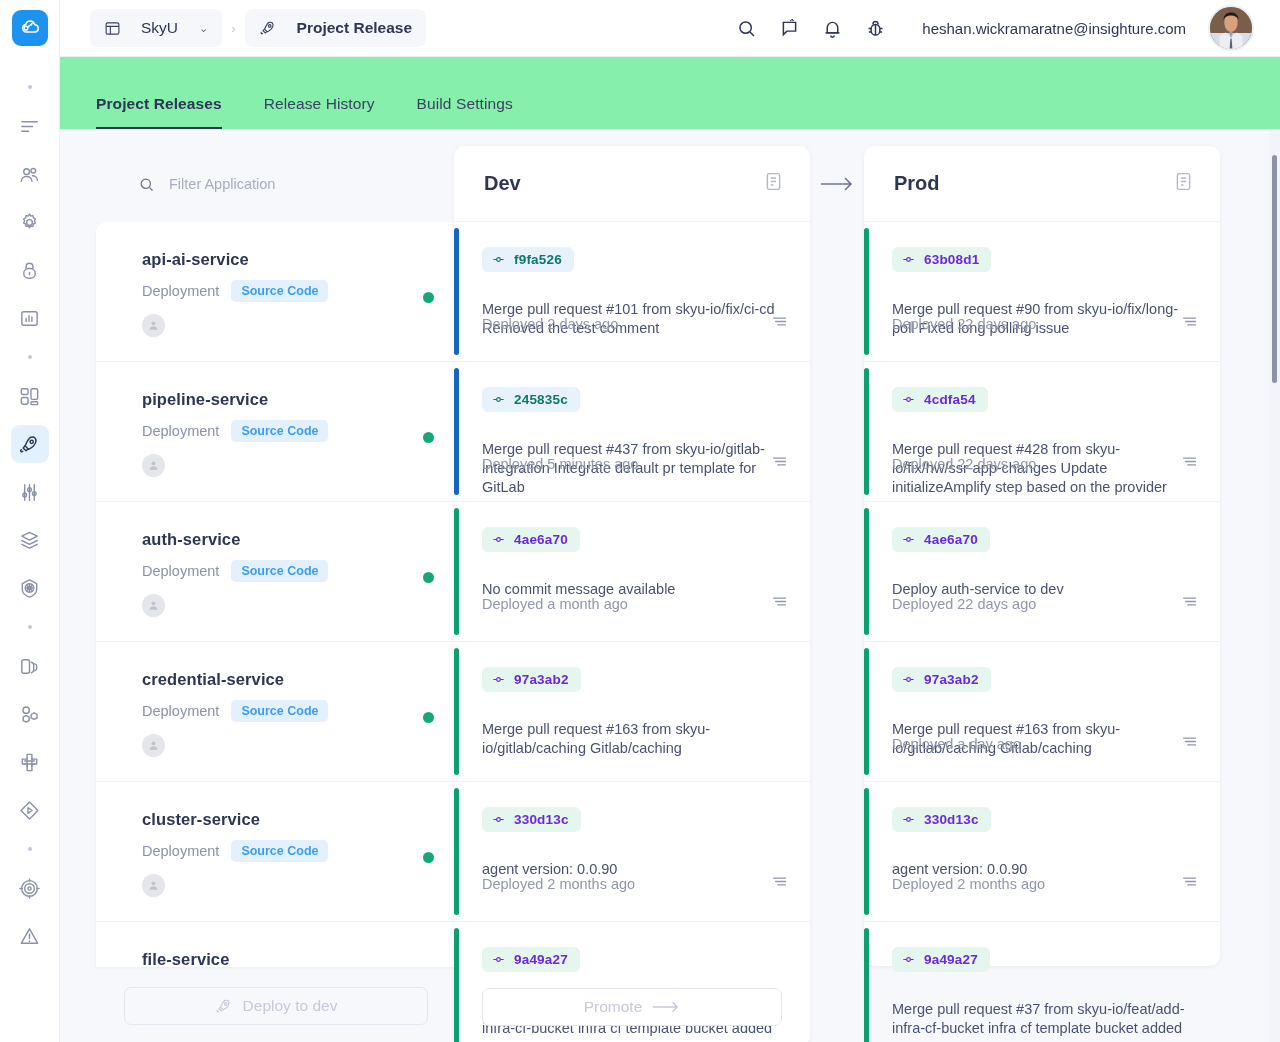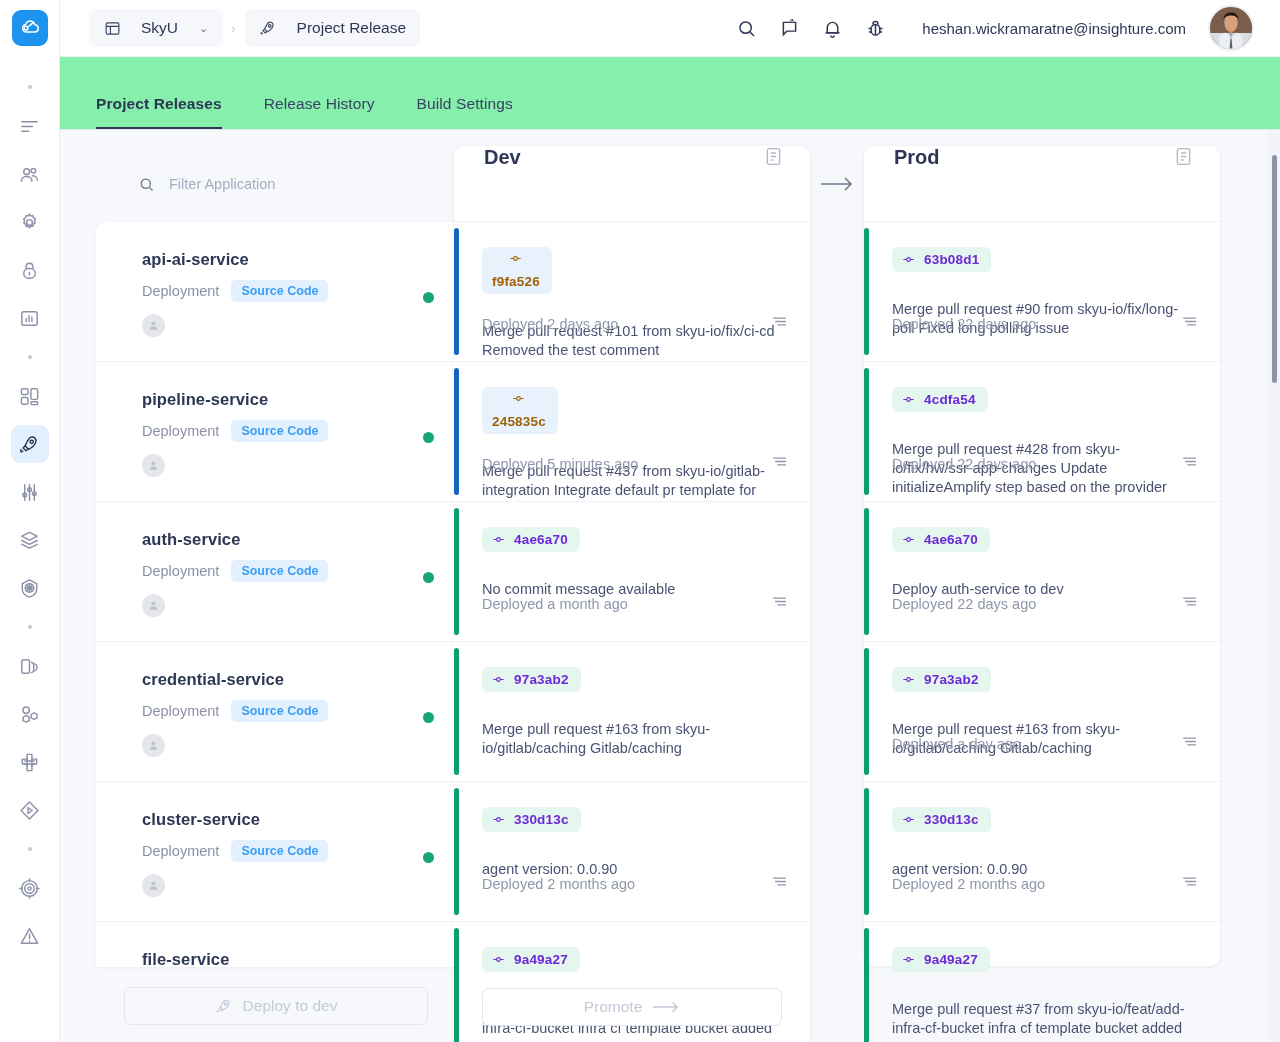--- a/index.html
+++ b/index.html
@@ -40,21 +40,21 @@
     position: absolute; left: 60px; top: 0; width: 1220px; height: 57px;
     background: #fff; border-bottom: 1px solid #eceef5;
     display: flex; align-items: center;
   }
   .crumb-chip {
     display: flex; align-items: center; gap: 20px; height: 38px;
     padding: 0 14px; border-radius: 8px; background: #f6f7fb;
     color: #2d3655; font-size: 15.5px; margin-left: 30px;
   }
   .crumb-sep { color: #c3c8d8; margin: 0 9px; font-size: 13px; }
-  .crumb-chip.second { margin-left: 0; }
+  .crumb-chip.second { margin-left: 0; font-weight: bold; }
   .crumb-chip .chev { color: #6b7288; font-size: 11px; margin-left: 1px; }
   .hdr-right {
     margin-left: auto; display: flex; align-items: center; gap: 22px;
     padding-right: 26px;
   }
   .hdr-icon { color: #2d3655; display: flex; align-items: center; cursor: pointer; }
   .hdr-email { color: #2d3655; font-size: 15px; margin-left: 14px; }
   .avatar {
     width: 46px; height: 46px; border-radius: 50%; overflow: hidden;
     border: 2px solid #eceef5; flex: none; background: #b9a79a;
@@ -122,21 +122,21 @@
 
   
   .col {
     position: absolute; top: 0; width: 356px;
     background: #fff; border-radius: 10px;
     box-shadow: 0 1px 4px rgba(40,50,90,.07);
   }
   .col.dev  { left: 358px; height: 900px; }
   .col.prod { left: 768px; height: 820px; }
   .col-head {
-    height: 76px; display: flex; align-items: flex-start;
+    height: 76px; display: flex; align-items: center;
     padding: 0 26px 0 30px; border-bottom: 1px solid #f0f2f7;
   }
   .col-title { font-size: 20px; font-weight: 700; color: #2d3655; }
   .col-head .doc-icon { margin-left: auto; color: #b4b9c9; }
 
   .arrow-gap {
     position: absolute; left: 714px; top: 0; width: 54px; height: 76px;
     display: flex; align-items: center; justify-content: center; color: #6e7490;
   }
 
@@ -145,21 +145,21 @@
     padding: 25px 22px 0 28px; overflow: hidden;
   }
   .accent {
     position: absolute; left: 0; top: 6px; bottom: 6px; width: 5px; border-radius: 3px;
   }
   .sha {
     display: inline-flex; align-items: center; gap: 9px;
     padding: 5px 12px 5px 10px; border-radius: 6px;
     font-size: 13.5px; font-weight: 700; letter-spacing: .2px;
   }
-  .sha.blue  { background: #e7f2fd; color: #a16207; flex-direction: column; }
+  .sha.blue  { background: #e7f2fd; color: #0f766e; }
   .sha.green { background: #e4f6ed; color: #6d28d9; }
   .commit {
     margin-top: 28px; font-size: 14.5px; color: #4a5273; line-height: 1.32;
     max-width: 300px;
   }
   .dep-foot {
     position: absolute; left: 28px; right: 22px; bottom: 28px;
     display: flex; align-items: center;
   }
   .dep-time { font-size: 14.5px; color: #9097ab; }

